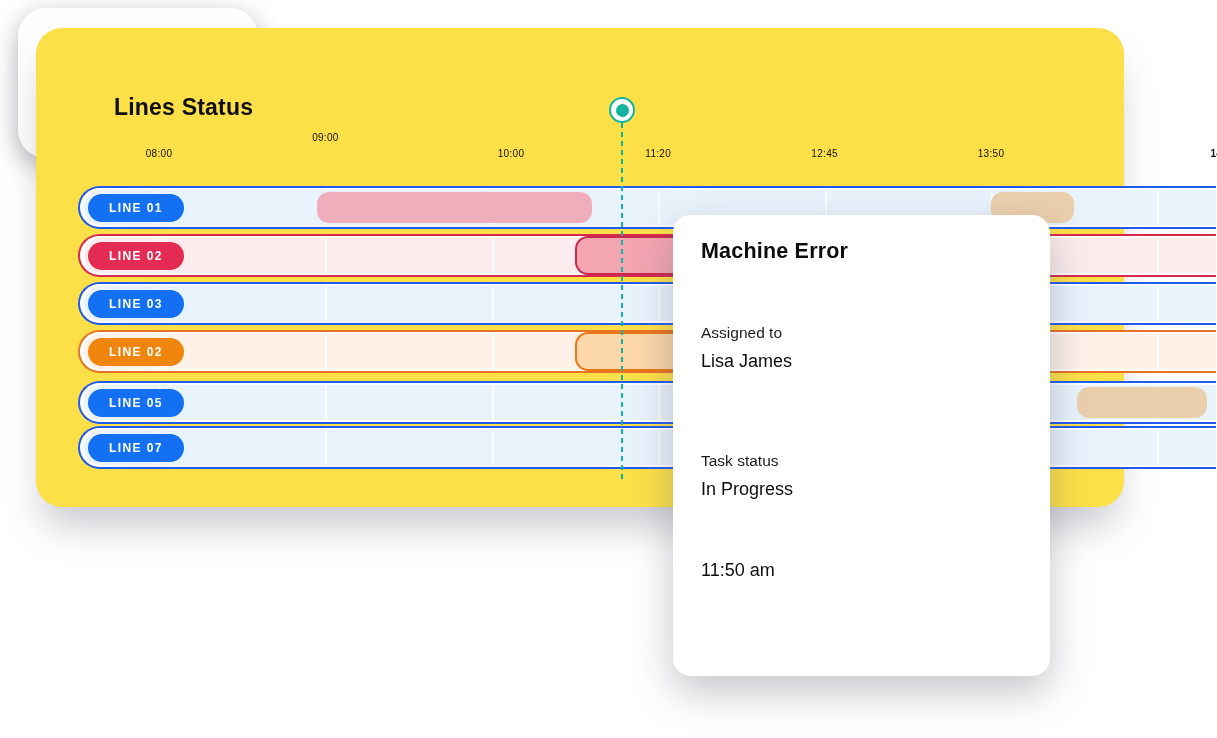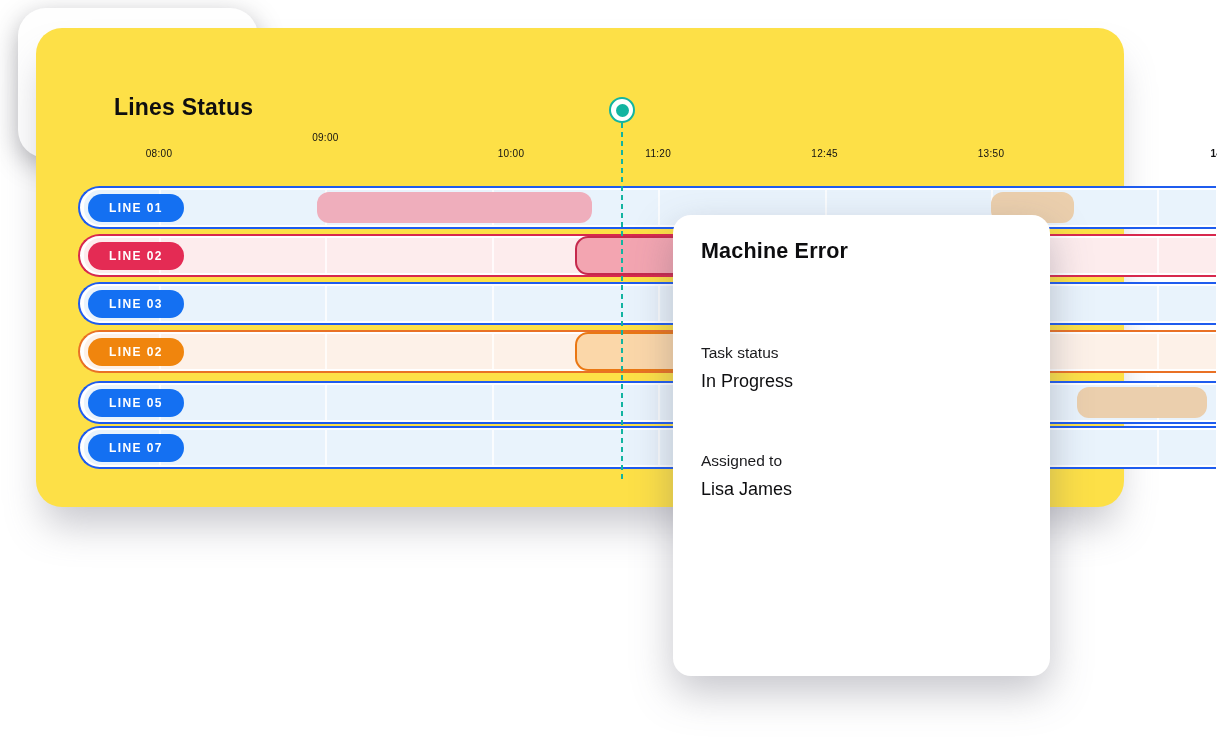--- a/index.html
+++ b/index.html
@@ -157,24 +157,25 @@
         </div>
       </div>
     <div class="marker-line" id="marker-line" style="left: 585.147px; top: 95px;"></div>
     <div class="marker-circle" id="marker-circle" style="left: 573.147px; top: 69px;">
       <div class="marker-dot"></div>
     </div>
   </div>
 
   <div class="tooltip">
     <div class="tooltip-title">Machine Error</div>
+    <div class="tt-section">
+      <div class="tt-label">Assigned to</div>
+      <div class="tt-value">Lisa James</div>
+    </div>
     <div class="tt-section first">
       <div class="tt-label">Task status</div>
       <div class="tt-value">In Progress</div>
     </div>
     <div class="tt-section">
-      <div class="tt-label">Assigned to</div>
-      <div class="tt-value">Lisa James</div>
-    </div>
-    <div class="tt-section">
+      <div class="tt-value">11:50 am</div>
     </div>
   </div>
 </div>
 
 </body></html>

